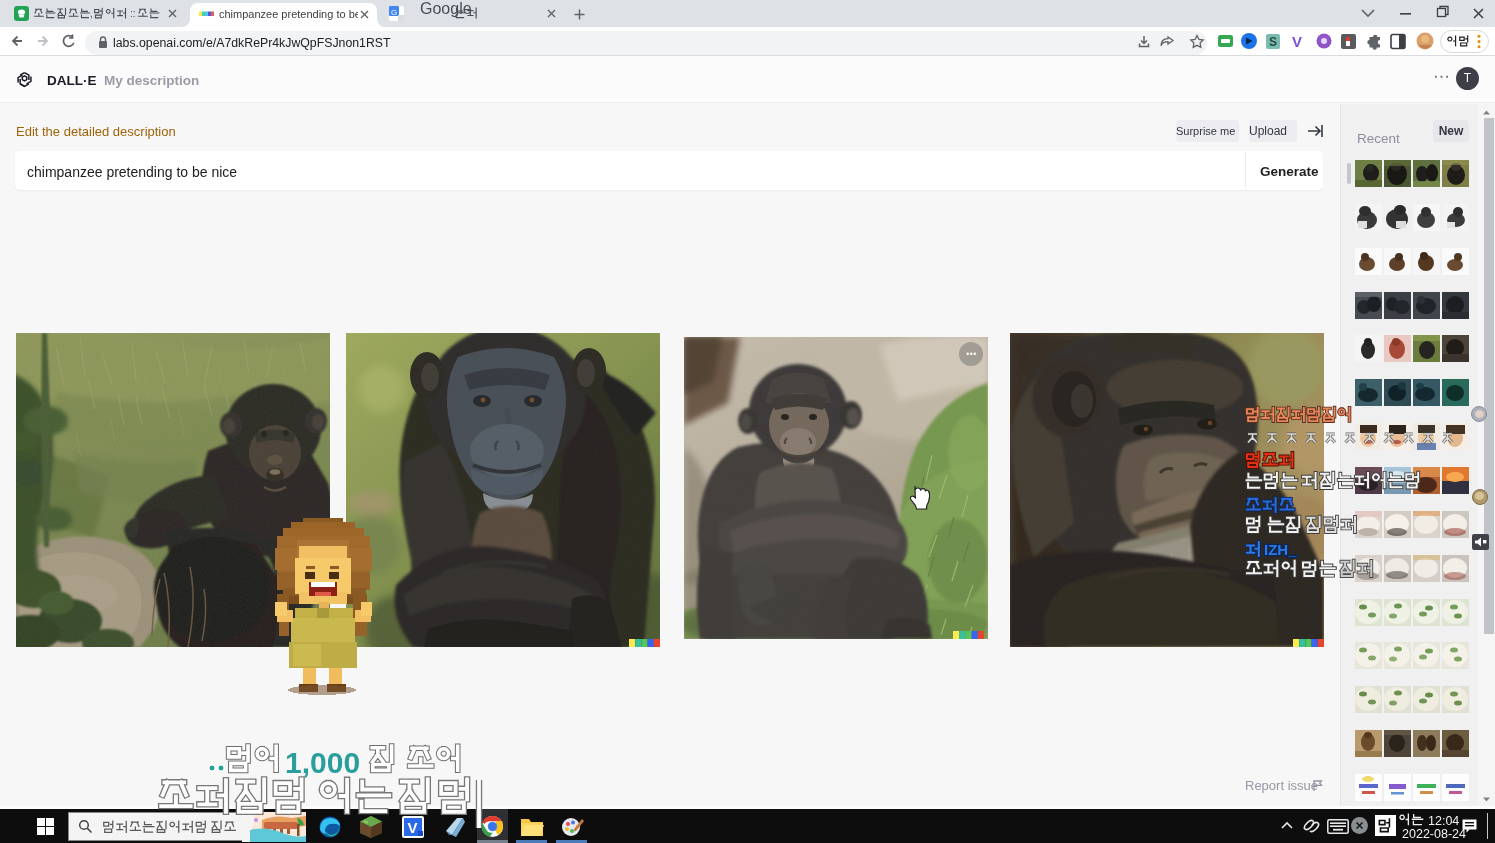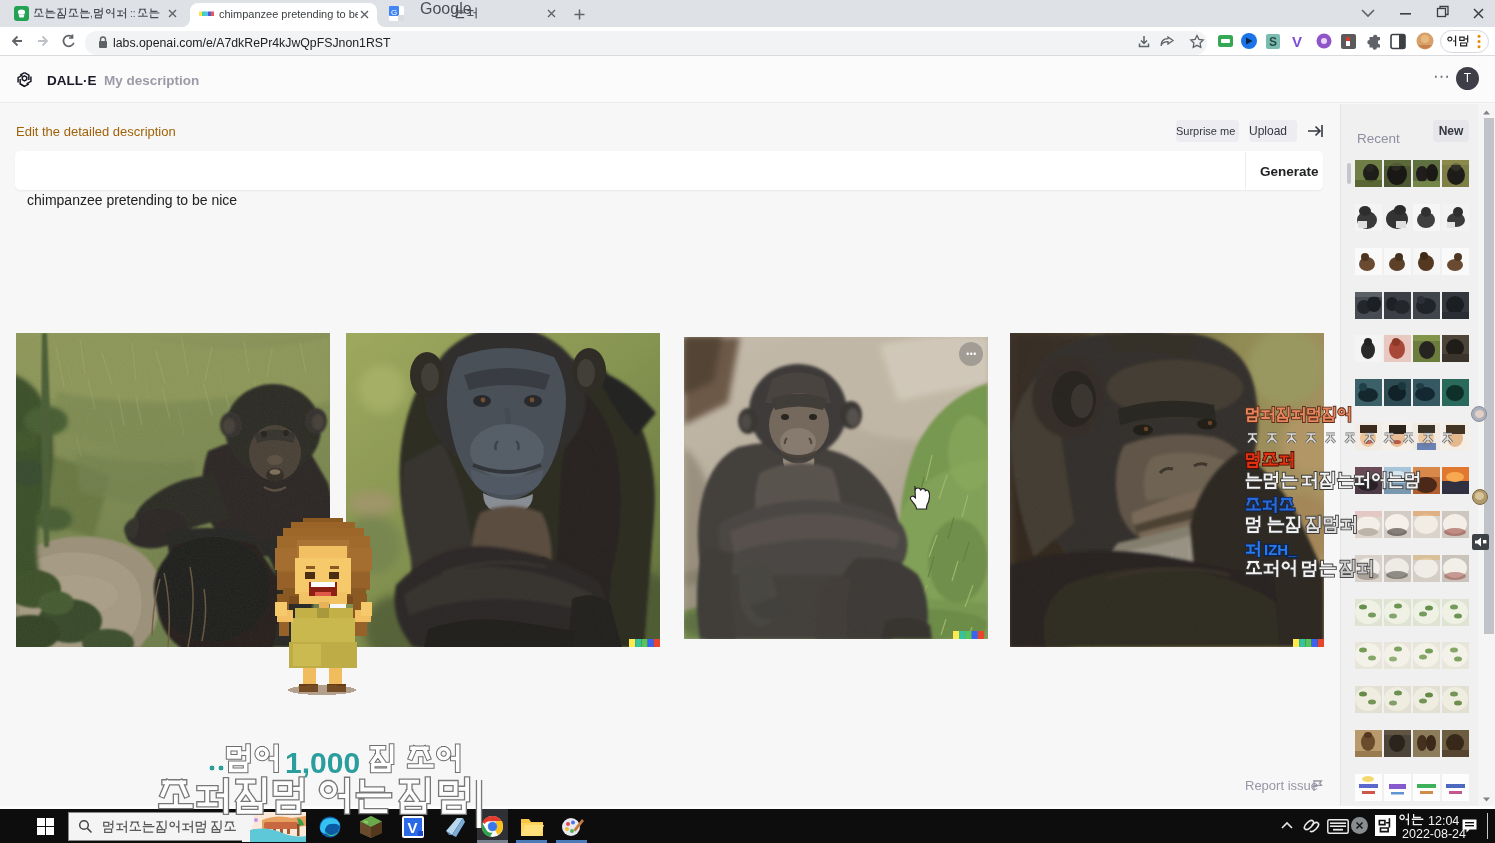--- a/index.html
+++ b/index.html
@@ -146,21 +146,21 @@
 <svg class="abs" style="left:1482px;top:796" width="9" height="7" viewBox="0 0 9 7">
       <path d="M4.5 5.5 L1 1.5 H8 z" fill="#7f8387"></path>
     </svg>
 <div class="abs" style="left:16px;top:124px;font-size:13px;color:#a16207;">Edit the detailed description</div>
 <div class="abs" style="left:1176px;top:120px;width:63px;height:22px;background:#ececf1;border-radius:4px;font-size:11px;color:#353740;text-align:left;line-height:22px;">Surprise me</div>
 <div class="abs" style="left:1249px;top:120px;width:48px;height:22px;background:#ececf1;border-radius:4px;font-size:12px;color:#353740;text-align:left;line-height:22px;">Upload</div>
 <svg class="abs" style="left:1306px;top:122" width="18" height="18" viewBox="0 0 18 18">
       <path d="M2 9 h11 M9.5 4.5 L14 9 l-4.5 4.5 M16 3 v12" stroke="#353740" stroke-width="1.6" fill="none"></path>
     </svg>
 <div class="abs" style="left:15px;top:151px;width:1308px;height:39px;background:#fff;border-radius:5px;box-shadow:0 1px 2px rgba(0,0,0,0.06);"></div>
-<div class="abs" style="left:27px;top:164px;font-size:14px;color:#202123;margin-top:28px;">chimpanzee pretending to be nice</div>
+<div class="abs" style="left:27px;top:164px;font-size:14px;color:#202123;">chimpanzee pretending to be nice</div>
 <div class="abs" style="left:1245px;top:152px;width:1px;height:37px;background:#ececf1;"></div>
 <div class="abs" style="left:1260px;top:164px;font-size:13.5px;font-weight:bold;color:#202123;">Generate</div>
 <div class="abs" style="left:1357px;top:123px;font-size:13.5px;color:#8e8ea0;margin-top:8px;">Recent</div>
 <div class="abs" style="left:1433px;top:120px;width:36px;height:22px;background:#e6e6eb;border-radius:4px;font-size:12px;font-weight:bold;color:#353740;text-align:center;line-height:22px;">New</div>
 <div class="abs" style="left:1347px;top:163px;width:4px;height:21px;background:#c5c5cc;border-radius:2px;"></div>
 <div class="abs" style="left:1245px;top:778px;font-size:13px;color:#9696a4;">Report issue</div>
 <svg class="abs" style="left:1312px;top:779" width="12" height="13" viewBox="0 0 12 13">
       <path d="M2 1 v11 M2 2 h7.5 l-1.8 2.2 1.8 2.2 H2" stroke="#9696a4" stroke-width="1.3" fill="none"></path>
     </svg>
 <svg class="abs" style="left:16px;top:333" width="314" height="314" viewBox="0 0 314 314">

